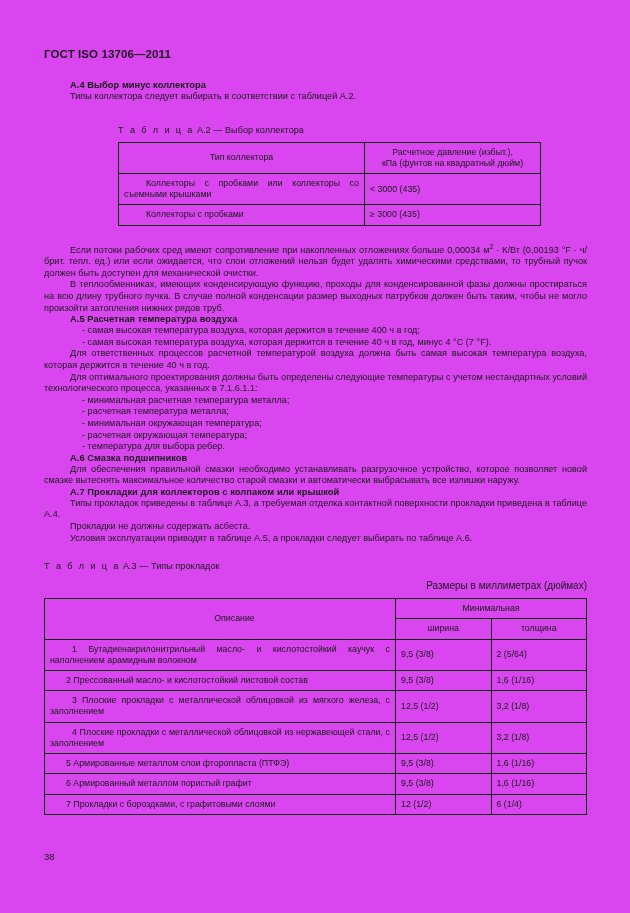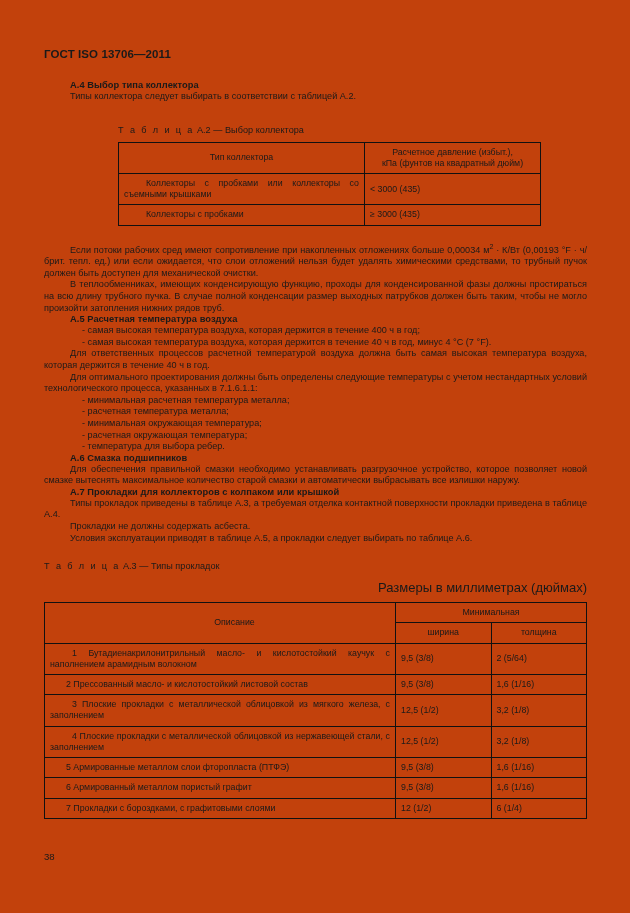--- a/index.html
+++ b/index.html
@@ -9,21 +9,21 @@
     background: #ffffff;
   }
   body {
     font-family: "Liberation Sans", sans-serif;
     color: #1a1a1a;
   }
   .page {
     position: relative;
     width: 630px;
     height: 913px;
-    background: #c2410c;
+    background: #d946ef;
     overflow: hidden;
     box-sizing: border-box;
   }
   .doc-header {
     position: absolute;
     left: 44px;
     top: 48px;
     font-size: 11.5px;
     font-weight: bold;
     letter-spacing: 0.1px;
@@ -63,21 +63,21 @@
     letter-spacing: 0.02px;
   }
   .tbl-caption {
     font-size: 9.1px;
     letter-spacing: 0.04px;
   }
   .tbl-caption .spaced {
     letter-spacing: 1.9px;
   }
   .units-line {
-    font-size: 13px;
+    font-size: 10px;
     text-align: right;
   }
   table.grid {
     border-collapse: collapse;
     font-size: 8.8px;
     table-layout: fixed;
   }
   table.grid td, table.grid th {
     border: 1px solid #111111;
     padding: 4px 5px;
@@ -122,21 +122,21 @@
 </style>
 </head>
 <body>
 
 <div class="page">
 
   <div class="doc-header">ГОСТ ISO 13706—2011</div>
 
   <div class="content">
 
-    <div class="h-sec">A.4 Выбор типа коллектора</div>
+    <div class="h-sec">A.4 Выбор минус коллектора</div>
     <p class="body">Типы коллектора следует выбирать в соответствии с таблицей А.2.</p>
 
     <div class="blk" style="height:13px"></div>
 
     <div class="tbl-caption" style="margin-left:74px"><span class="spaced">Т а б л и ц а</span><span> А.2 — Выбор коллектора</span></div>
 
     <div style="height:7px"></div>
 
     <table class="grid t-a2">
       <thead>

